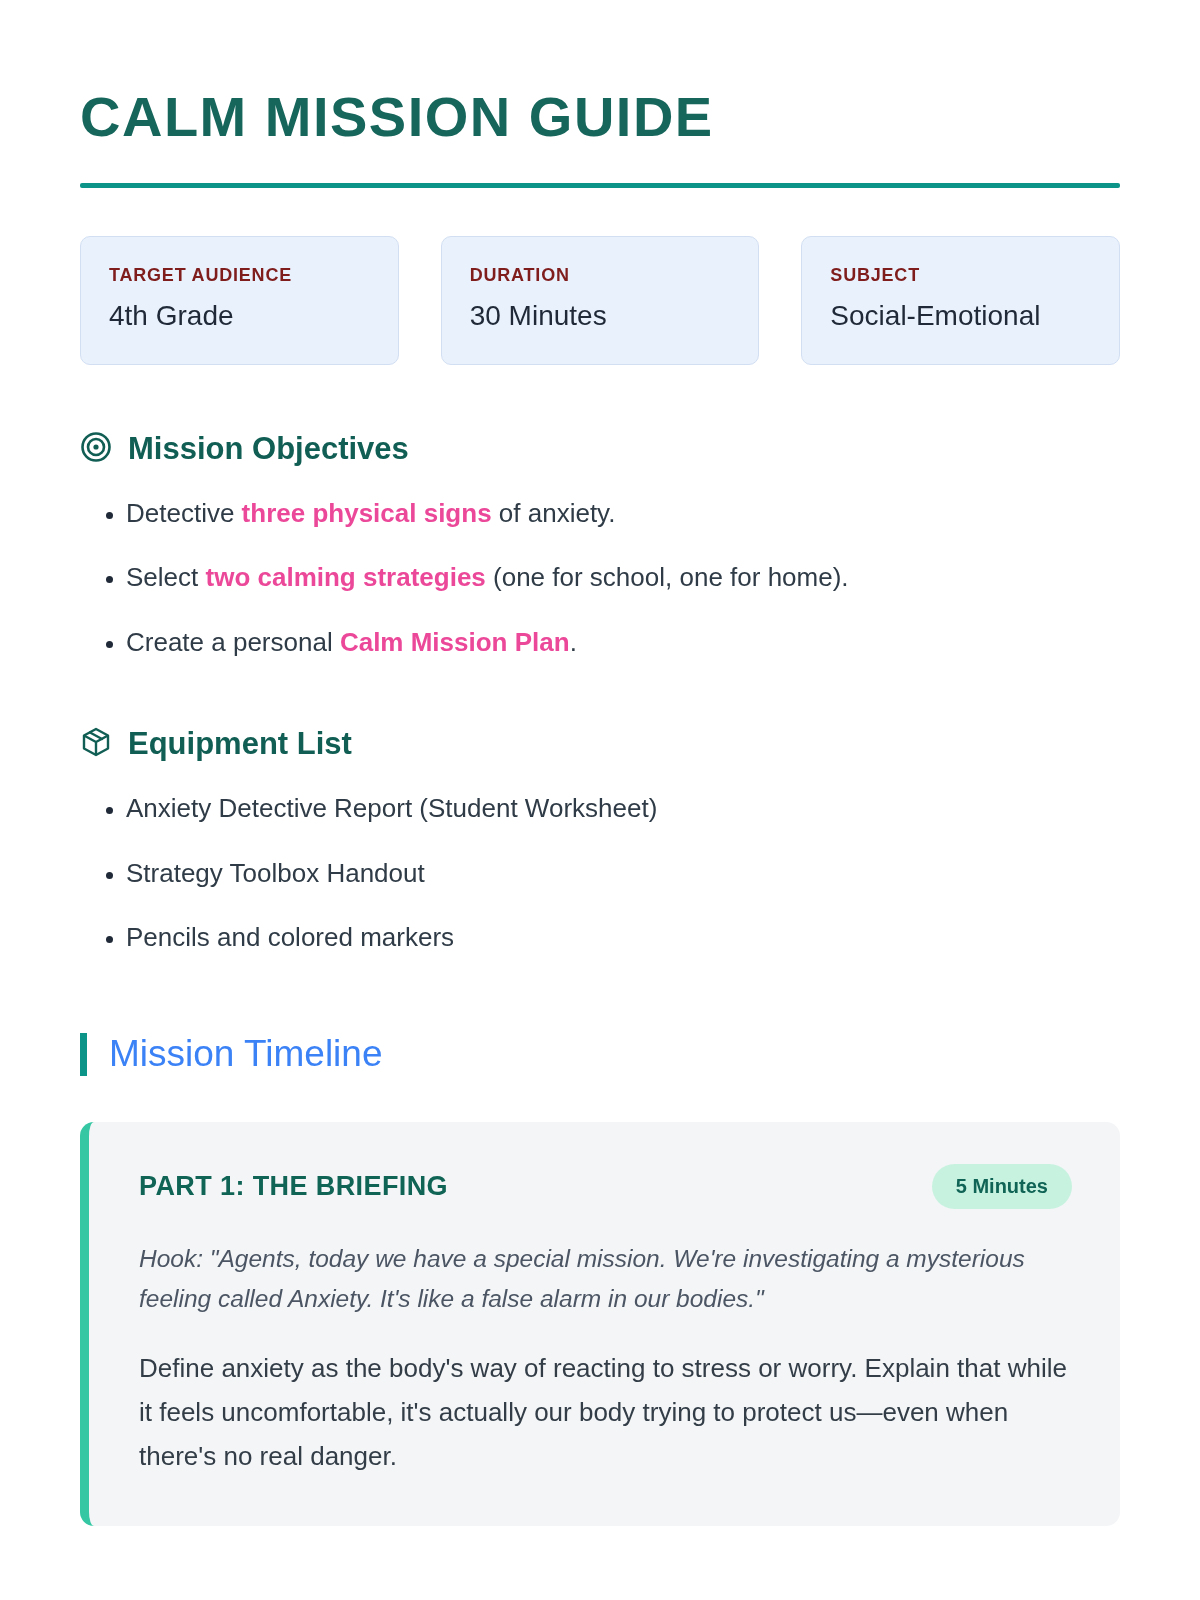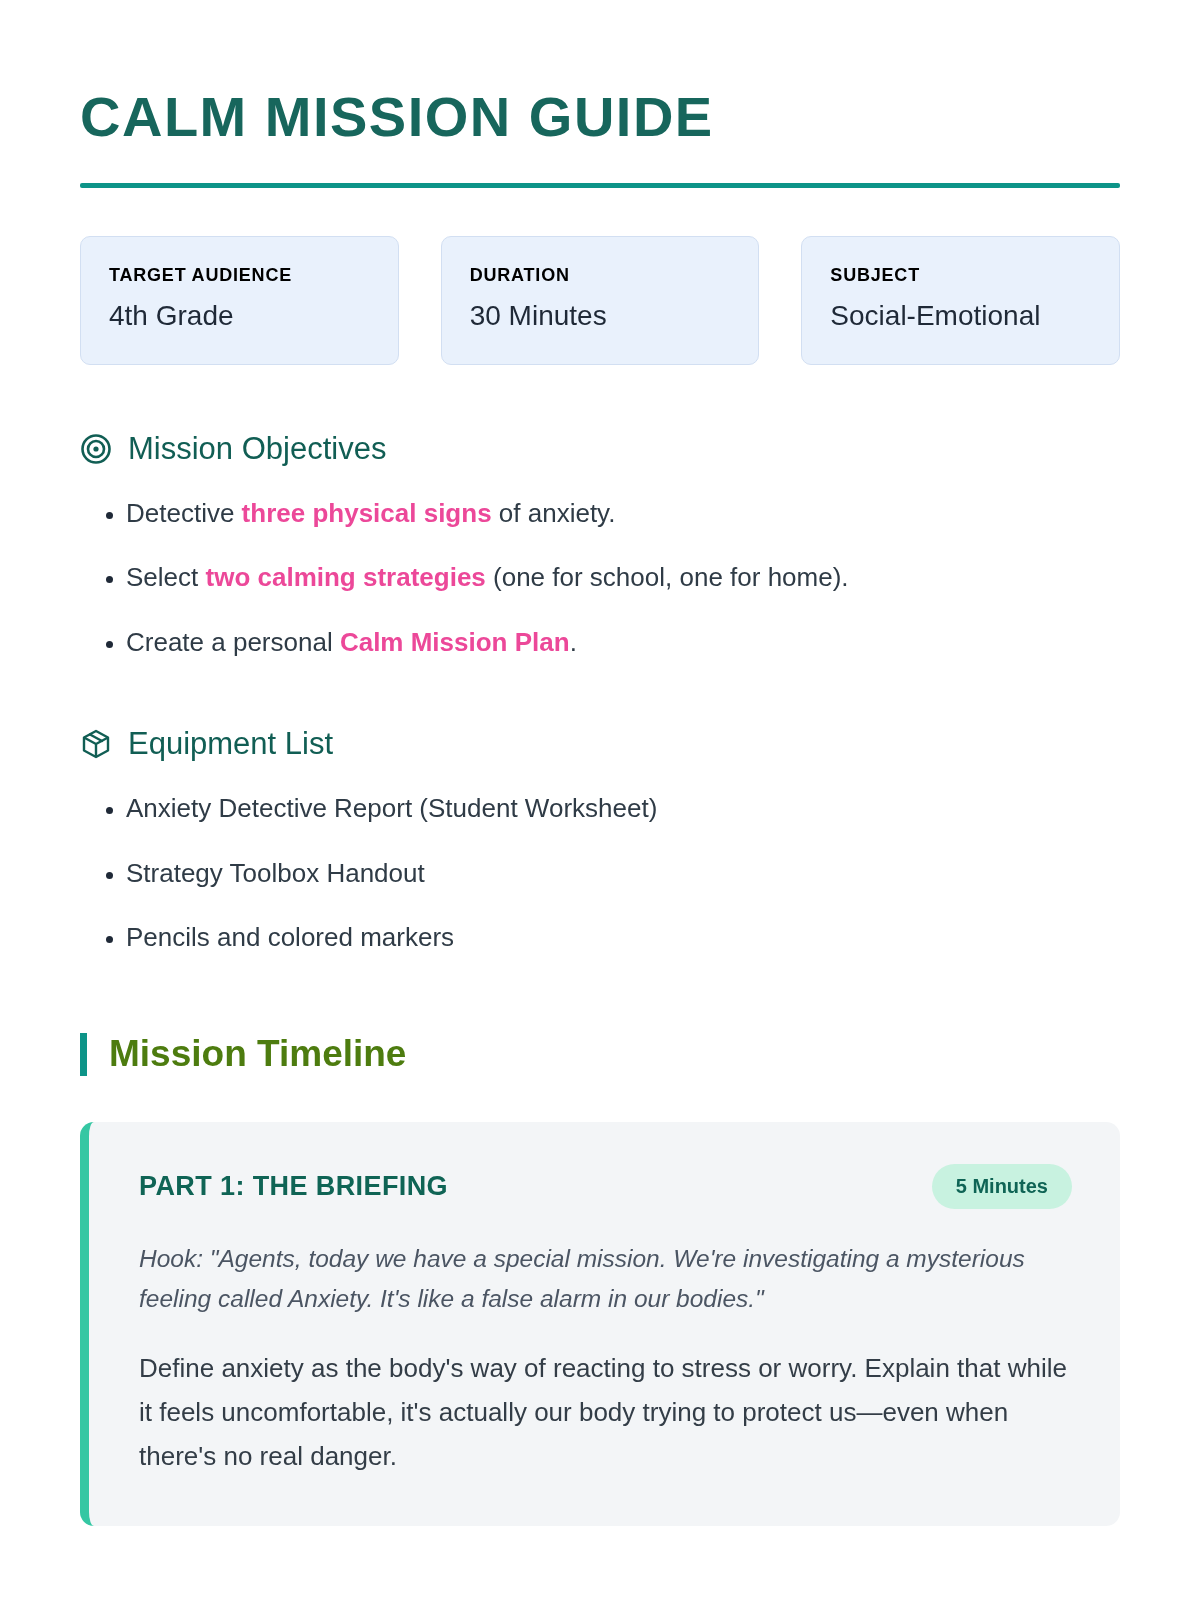--- a/index.html
+++ b/index.html
@@ -19,43 +19,43 @@
     margin-top:14px; font-size:29px; font-weight:bold; color:#0d9488;
   }
   .rule { height:5px; background:#0d9488; margin-top:34px; border-radius:2px; }
 
   .cards { display:flex; gap:42px; margin-top:48px; }
   .info-card {
     flex:1; background:#e9f1fc; border:1px solid #d2dff2;
     border-radius:10px; padding:28px 28px 32px 28px;
   }
   .info-card .label {
-    font-size:18px; font-weight:bold; color:#000000; letter-spacing:0.8px;
+    font-size:18px; font-weight:bold; color:#7f1d1d; letter-spacing:0.8px;
   }
   .info-card .value {
     margin-top:14px; font-size:28px; color:#1f2937;
   }
 
   .section { margin-top:66px; }
   .section-head {
-    display:flex; align-items:center; gap:16px;
-    color:#115e54; font-size:31px; font-weight:normal;
+    display:flex; gap:16px;
+    color:#115e54; font-size:31px; font-weight:bold;
   }
   .section-head svg { display:block; }
 
   ul.doc-list { margin-top:14px; padding-left:46px; list-style:disc; }
   ul.doc-list li {
     font-size:26px; color:#2f3b46; margin-top:28px; line-height:1.4;
   }
   ul.doc-list li::marker { color:#1f2937; font-size:22px; }
   .b { font-weight:bold; color:#ec4899; }
 
   .timeline-heading {
     margin-top:78px;
-    font-size:37px; font-weight:bold; color:#4d7c0f;
+    font-size:37px; font-weight:normal; color:#3b82f6;
     border-left:7px solid #0d9488; padding-left:22px; line-height:1.15;
   }
 
   .part-card {
     margin-top:46px; border-radius:14px;
     padding:42px 48px 48px 50px;
   }
   .part-1 { background:#f3f5f7; border-left:9px solid #35c7a3; }
 
   .part-head { display:flex; justify-content:space-between; align-items:center;gap:22px; }

